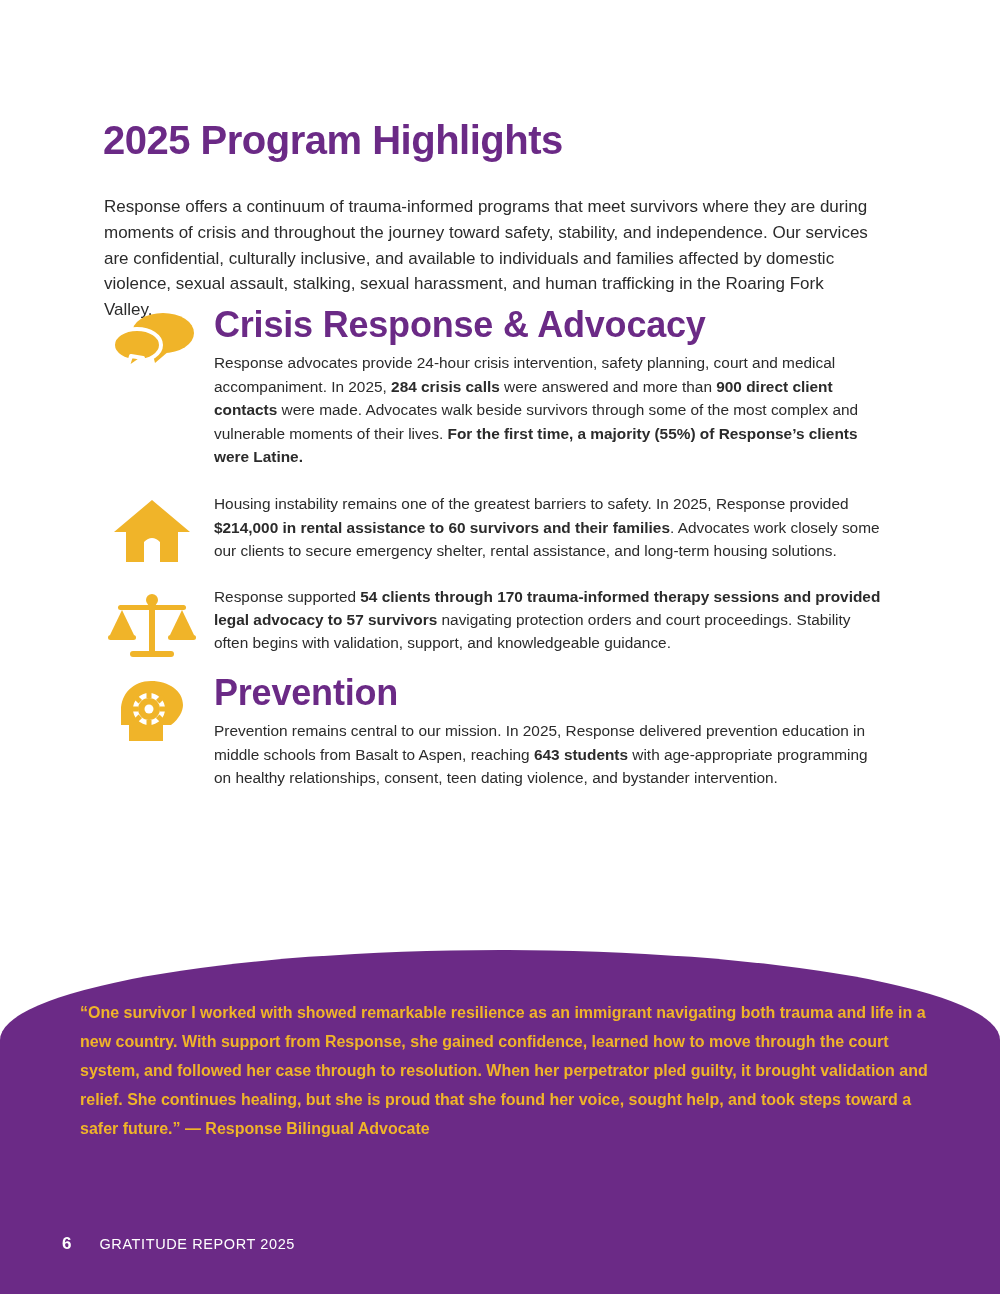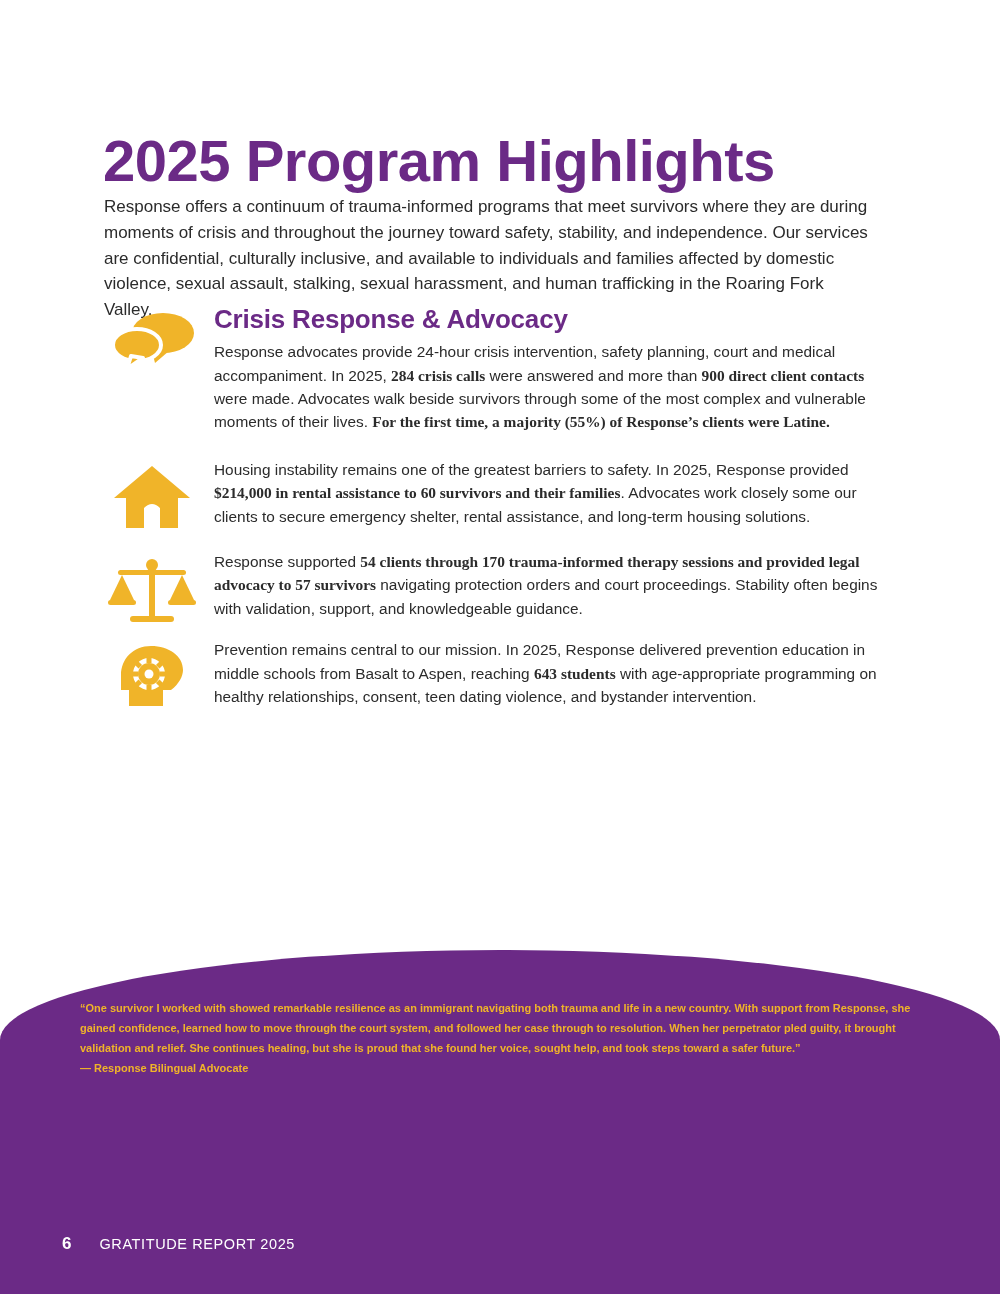--- a/index.html
+++ b/index.html
@@ -19,21 +19,21 @@
     position: relative;
     width: 1000px;
     height: 1294px;
   }
 
   
   .title {
     position: absolute;
     left: 103px;
     top: 92px;
-    font-size: 58px;
+    font-size: 40px;
     font-weight: bold;
     color: #6b2a86;
     letter-spacing: -0.5px;
     line-height: 1.05;
   }
 
   
   .intro {
     position: absolute;
     left: 104px;
@@ -63,36 +63,35 @@
     width: 96px;
     height: 80px;
     display: flex;
     align-items: flex-start;
     justify-content: center;
   }
   .section-body {
     margin-left: 110px;
   }
   .section-heading {
-    font-size: 26px;
+    font-size: 36px;
     font-weight: bold;
     color: #6b2a86;
     line-height: 1.12;
     margin: 0 0 6px 0;
     letter-spacing: -0.2px;
   }
   .section-text {
     font-size: 15.4px;
     line-height: 1.52;
     color: #2b2b2b;
     max-width: 672px;
   }
   .section-text b {
     font-weight: bold;
-    font-family: Liberation Serif, serif;
   }
 
   
   .s-crisis { margin-bottom: 24px; }
   .s-housing { margin-bottom: 22px; }
   .s-counseling { margin-bottom: 18px; }
   .s-prevention { margin-bottom: 0; }
 
   
   .quote-band {
@@ -104,21 +103,21 @@
     background: #6b2a86;
     border-top-left-radius: 500px 90px;
     border-top-right-radius: 500px 90px;
     overflow: hidden;
   }
   .quote-text {
     position: absolute;
     left: 80px;
     top: 48px;
     width: 848px;
-    font-size: 11px;
+    font-size: 16px;
     font-weight: bold;
     line-height: 1.82;
     color: #f0b429;
   }
   .quote-attrib {
     color: #f0b429;
     font-weight: bold;
     white-space: nowrap;
   }
 
@@ -212,20 +211,21 @@
             <rect x="15" y="27.5" width="8" height="5"></rect>
             <rect x="45" y="27.5" width="8" height="5"></rect>
             <rect x="20" y="16" width="5" height="8" transform="rotate(-45 22.5 20)"></rect>
             <rect x="43" y="16" width="5" height="8" transform="rotate(45 45.5 20)"></rect>
             <rect x="20" y="36" width="5" height="8" transform="rotate(45 22.5 40)"></rect>
             <rect x="43" y="36" width="5" height="8" transform="rotate(-45 45.5 40)"></rect>
           </g>
         </svg>
       </div>
       <div class="section-body">
+        <div class="section-heading">Prevention</div>
         <div class="section-text"><span>Prevention remains central to our mission. In 2025, Response delivered prevention education in middle schools from Basalt to Aspen, reaching </span><b>643 students</b><span> with age-appropriate programming on healthy relationships, consent, teen dating violence, and bystander intervention.</span></div>
       </div>
     </div>
 
   </div>
 
   <div class="quote-band">
     <div class="quote-text">
       <span>“One survivor I worked with showed remarkable resilience as an immigrant navigating both trauma and life in a new country. With support from Response, she gained confidence, learned how to move through the court system, and followed her case through to resolution. When her perpetrator pled guilty, it brought validation and relief. She continues healing, but she is proud that she found her voice, sought help, and took steps toward a safer future.”</span>
       <span class="quote-attrib">— Response Bilingual Advocate</span>

